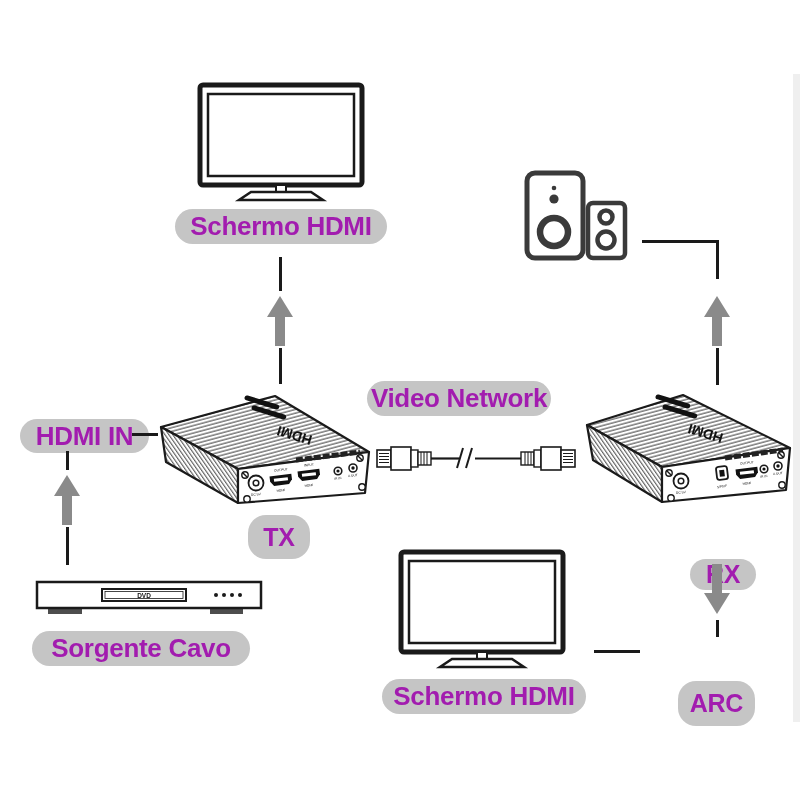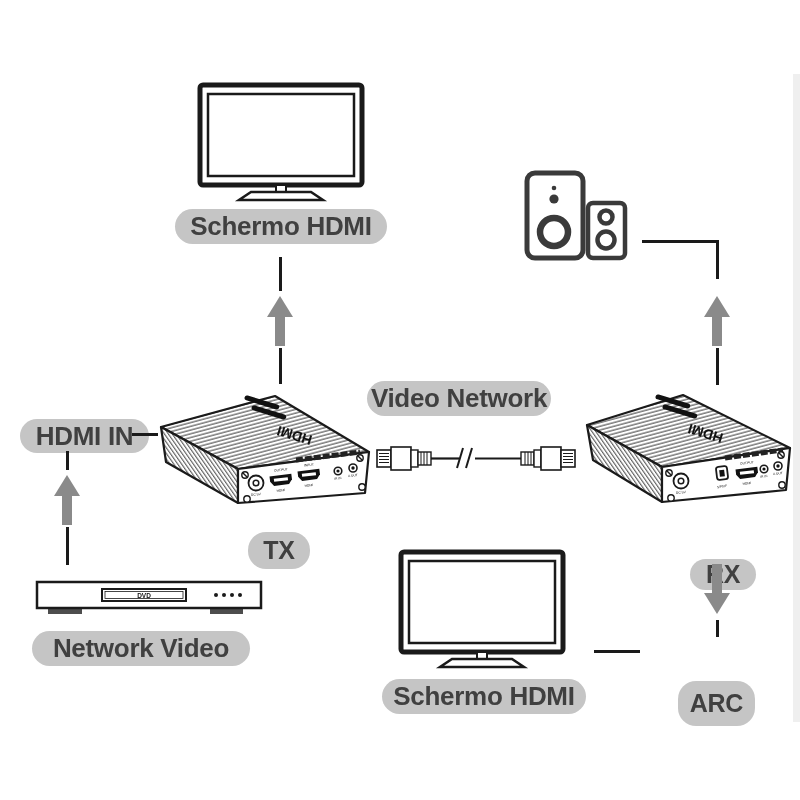--- a/index.html
+++ b/index.html
@@ -1,21 +1,21 @@
 <!DOCTYPE html>
 <html><head>
 <meta charset="utf-8">
 <style>
   html,body{margin:0;padding:0;background:#ffffff;}
   #stage{
     position:relative;width:800px;height:800px;background:#ffffff;overflow:hidden;
     font-family:"Liberation Sans","DejaVu Sans",sans-serif;
   }
   .pill{
-    position:absolute;background:#c5c5c5;color:#404040;border-radius:18px;
+    position:absolute;background:#c5c5c5;color:#a21caf;border-radius:18px;
     display:flex;align-items:center;justify-content:center;
     font-weight:bold;letter-spacing:-0.3px;white-space:nowrap;
   }
   .f26{font-size:26px;} .f25{font-size:25px;}
   .line{position:absolute;background:#1a1a1a;}
   .arrow{position:absolute;width:26px;display:flex;flex-direction:column;align-items:center;}
   .arrow .head-up{width:0;height:0;border-left:13px solid transparent;border-right:13px solid transparent;border-bottom:21px solid #8a8a8a;}
   .arrow .head-down{width:0;height:0;border-left:13px solid transparent;border-right:13px solid transparent;border-top:21px solid #8a8a8a;}
   .arrow .shaft{width:10px;height:29px;background:#8a8a8a;}
   svg{position:absolute;overflow:visible;}
@@ -149,21 +149,21 @@
 
       <circle cx="190" cy="79" r="3.8" fill="#ffffff" stroke="#1a1a1a" stroke-width="1.6"></circle>
       <circle cx="190" cy="79" r="1.6" fill="#111"></circle>
       <text x="190" y="87.5" font-size="3.2" text-anchor="middle" fill="#111" transform="rotate(-7 190 87.5)">IR IN</text>
       <circle cx="205" cy="76" r="4" fill="#ffffff" stroke="#1a1a1a" stroke-width="1.6"></circle>
       <circle cx="205" cy="76" r="1.7" fill="#111"></circle>
       <text x="205" y="84.5" font-size="3.2" text-anchor="middle" fill="#111" transform="rotate(-7 205 84.5)">A OUT</text>
     </g>
   </svg>
 
-  <div class="pill f25" style="left:248px;top:532px;width:62px;height:37px;">TX</div>
+  <div class="pill f25" style="left:248px;top:515px;width:62px;height:44px;">TX</div>
 
   <div class="pill f26" style="left:20px;top:419px;width:129px;height:34px;">HDMI IN</div>
   <div class="line" style="left:132px;top:433px;width:26px;height:3px;"></div>
 
   <div class="line" style="left:66px;top:451px;width:3px;height:19px;"></div>
   <div class="arrow" style="left:54px;top:475px;">
     <div class="head-up"></div>
       <div class="shaft"></div>
   </div>
   <div class="line" style="left:66px;top:527px;width:3px;height:38px;"></div>
@@ -174,21 +174,21 @@
     <rect x="1" y="4" width="224" height="26" fill="#ffffff" stroke="#1a1a1a" stroke-width="2.5"></rect>
     <rect x="66" y="11" width="84" height="12" fill="#ffffff" stroke="#1a1a1a" stroke-width="2"></rect>
     <rect x="69" y="13.5" width="78" height="7" fill="#ffffff" stroke="#1a1a1a" stroke-width="0.8"></rect>
     <text x="108" y="20" font-size="6.5" font-weight="bold" text-anchor="middle" fill="#111">DVD</text>
     <circle cx="180" cy="17" r="2" fill="#1a1a1a"></circle>
     <circle cx="188" cy="17" r="2" fill="#1a1a1a"></circle>
     <circle cx="196" cy="17" r="2" fill="#1a1a1a"></circle>
     <circle cx="204" cy="17" r="2" fill="#1a1a1a"></circle>
   </svg>
 
-  <div class="pill f26" style="left:32px;top:631px;width:218px;height:35px;">Network Video</div>
+  <div class="pill f26" style="left:32px;top:631px;width:218px;height:35px;">Sorgente Cavo</div>
 
   <svg style="left:585px;top:392px;" width="215" height="125" viewBox="0 0 215 125">
     <defs>
       <pattern id="rxRidge" width="4" height="3.6" patternUnits="userSpaceOnUse" patternTransform="rotate(-15)">
         <rect width="4" height="3.6" fill="#ffffff"></rect>
         <line x1="0" y1="1" x2="4" y2="1" stroke="#4a4a4a" stroke-width="1.1"></line>
       </pattern>
       <pattern id="rxCap" width="4" height="3.2" patternUnits="userSpaceOnUse" patternTransform="rotate(55)">
         <rect width="4" height="3.2" fill="#ffffff"></rect>
         <line x1="0" y1="1" x2="4" y2="1" stroke="#4a4a4a" stroke-width="1"></line>

